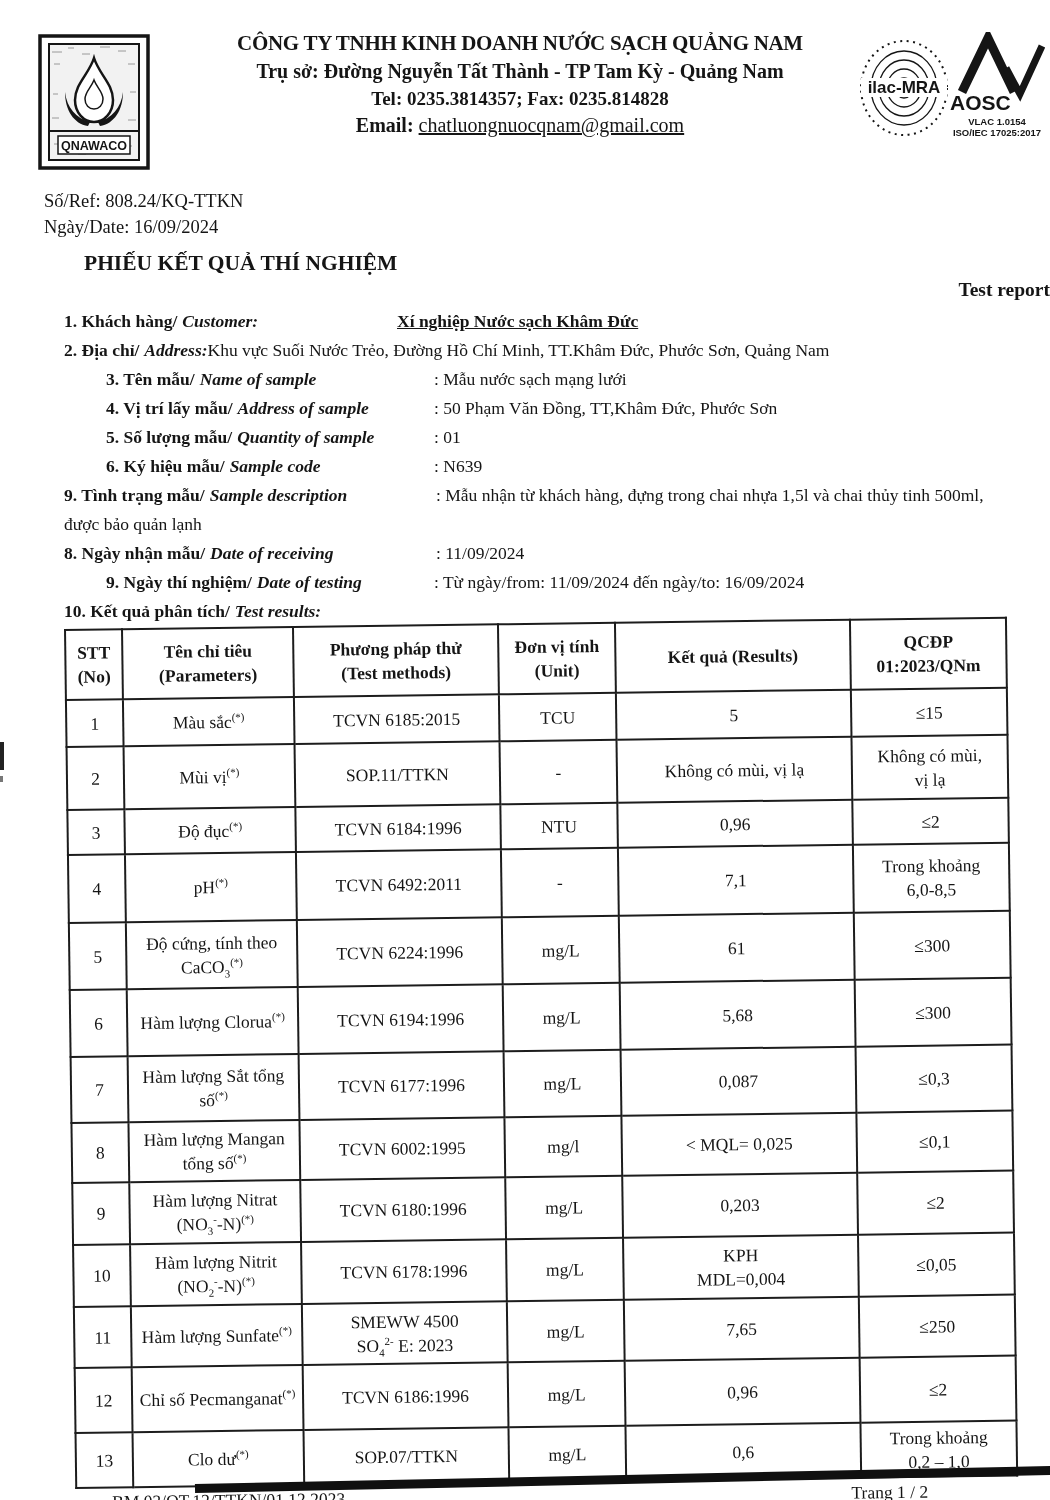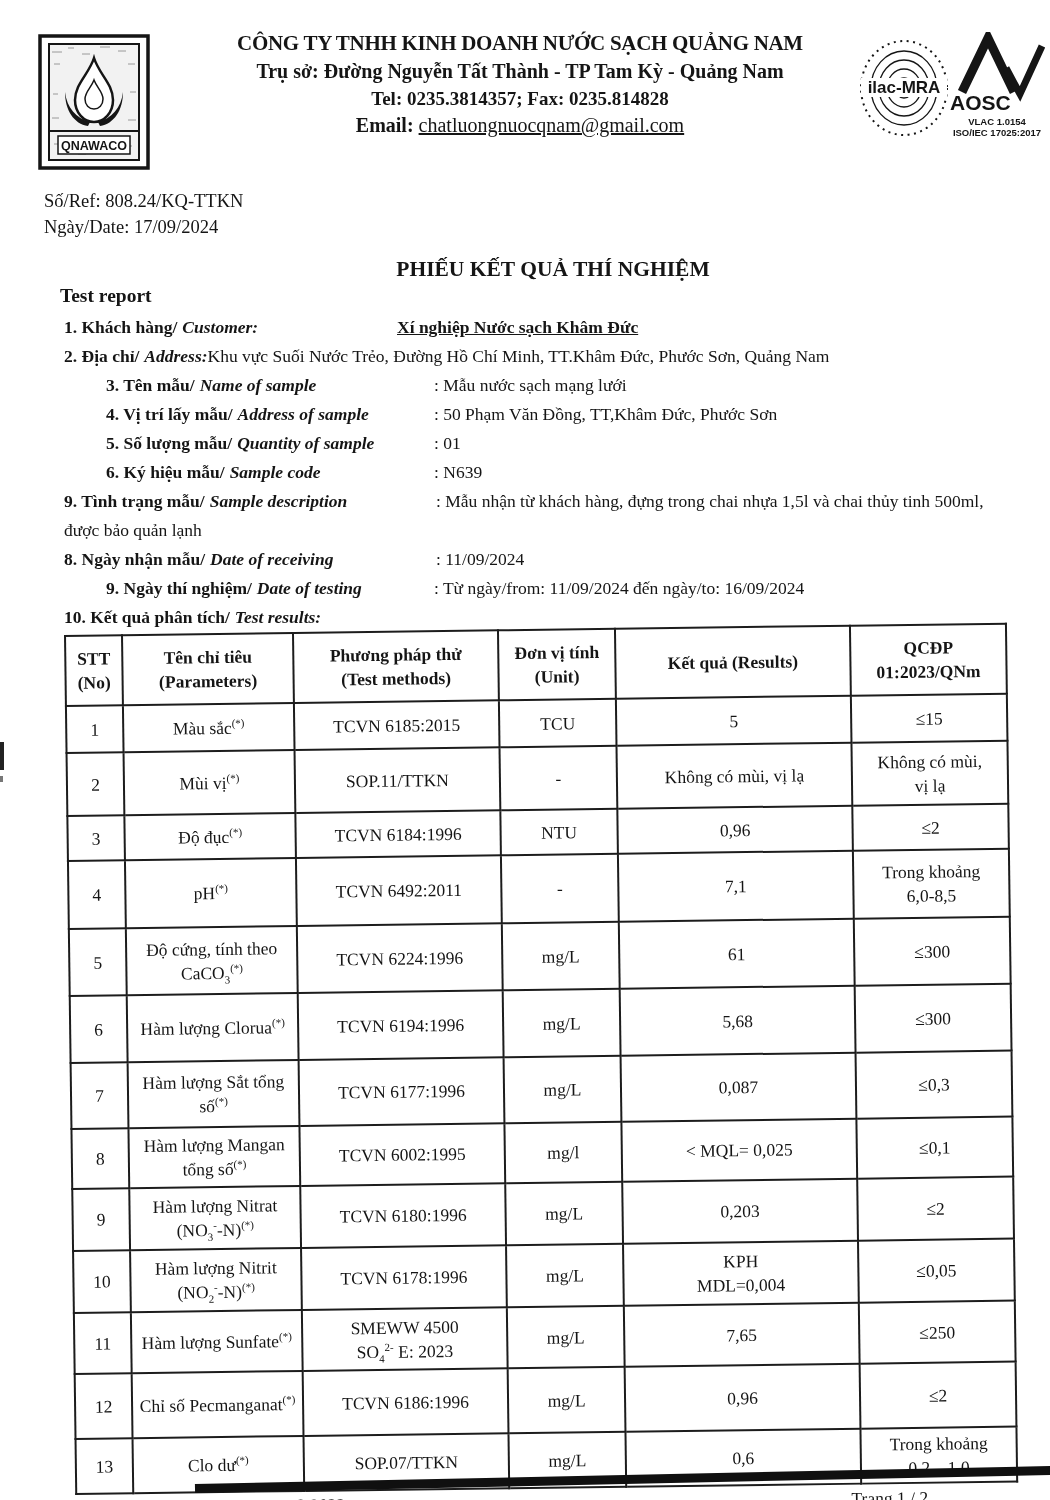--- a/index.html
+++ b/index.html
@@ -17,22 +17,22 @@
   .hc-line2 { font-size:23px; font-weight:700; line-height:28px; }
   .hc-line3 { font-size:20px; font-weight:700; line-height:28px; }
   .hc-line4 { font-size:19px; font-weight:700; line-height:27px; }
   .hc-line5 { font-size:20px; font-weight:700; line-height:27px; }
   .email-addr { font-weight:400; text-decoration:underline; }
   .logo-ilac { position:absolute; left:858px; top:38px; width:92px; height:100px; }
   .logo-aosc { position:absolute; left:948px; top:32px; width:98px; text-align:center; }
   .aosc-small { font-size:9.5px; font-weight:700; line-height:11px; font-family:"Liberation Sans","DejaVu Sans",sans-serif;text-align:center; }
   
   .refline { display:flex; justify-content:space-between; padding:0 44px; font-size:18.5px; line-height:26px;flex-direction:column; }
-  .title   { text-align:center; padding-left:56px; font-size:21.5px; font-weight:700; line-height:28px; margin-top:15px; }
-  .subtitle{ text-align:left; padding-left:60px; font-size:19.5px; font-weight:700; line-height:26px; }
+  .title   { padding-left:84px; font-size:21.5px; font-weight:700; line-height:28px; margin-top:9px; }
+  .subtitle{ text-align:right; padding-left:60px; font-size:19.5px; font-weight:700; line-height:26px; }
   
   .info { padding:4px 38px 0 64px; }
   .info-item { font-size:17.5px; line-height:29px; }
   .info-item .lbl { display:inline-block; vertical-align:top; }
   .info-item .vi { font-weight:700; margin-right:5px; }
   .info-item .en { font-weight:700; font-style:italic; }
   .lw-a .lbl { min-width:328px;margin-left:42px; }
   .lw-b .lbl { min-width:372px; }
   .lw-c .lbl { min-width:333px; }
   .val-bold { font-weight:700;text-decoration:underline; }
@@ -120,21 +120,21 @@
     </div>
   </div>
 
   <div class="refline">
     <span>
       <span>Số/Ref:</span>
       <span>808.24/KQ-TTKN</span>
     </span>
     <span>
       <span>Ngày/Date:</span>
-      <span>17/09/2024</span>
+      <span>16/09/2024</span>
     </span>
   </div>
 
   <div class="title">PHIẾU KẾT QUẢ THÍ NGHIỆM</div>
   <div class="subtitle">Test report</div>
 
   <div class="info">
     <div class="info-item lw-c">
       <span class="lbl"><span class="vi">1. Khách hàng/</span><span class="en">Customer:</span></span><span class="val val-bold">Xí nghiệp Nước sạch Khâm Đức</span>
     </div>

